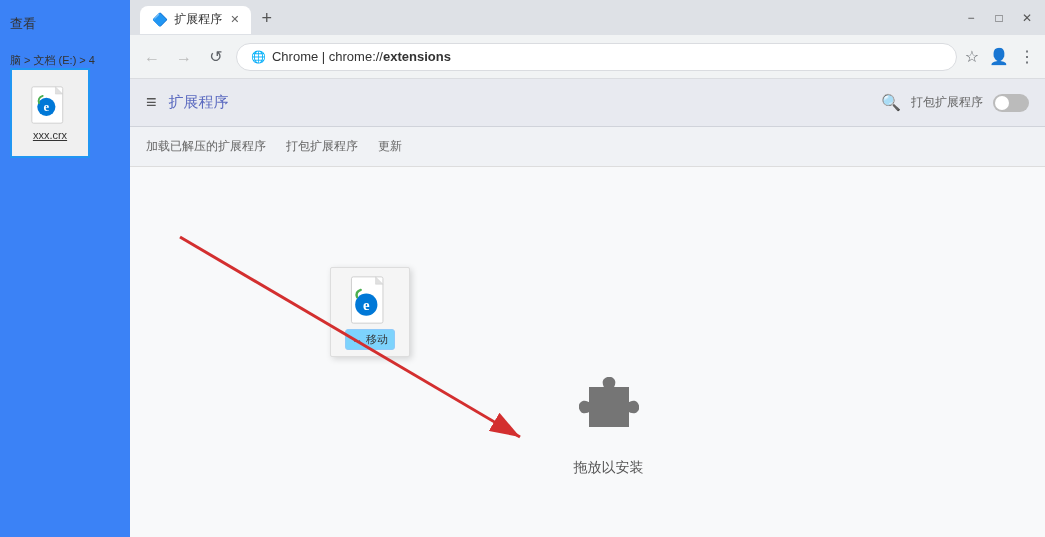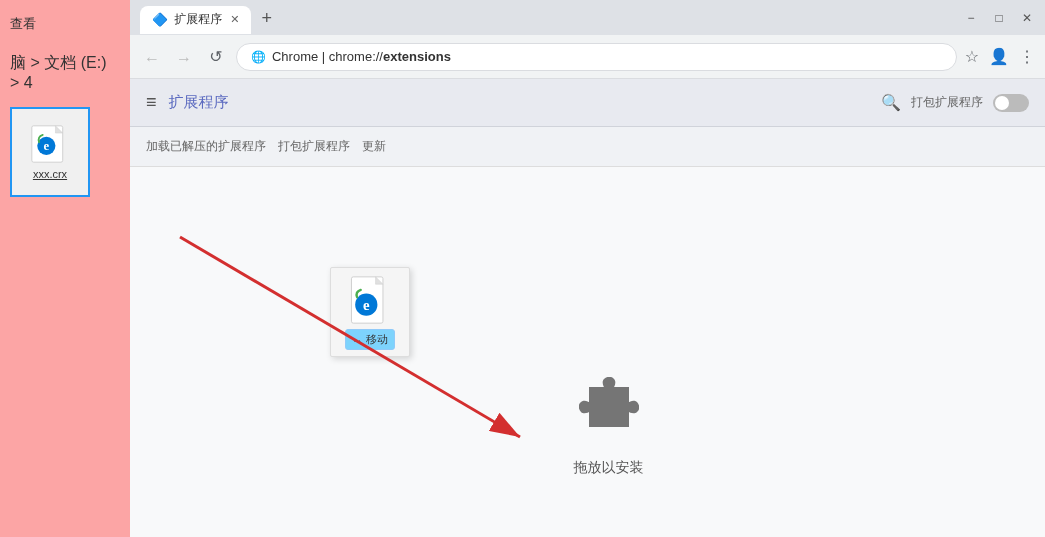--- a/index.html
+++ b/index.html
@@ -2,36 +2,35 @@
 <html><head>
   <meta charset="utf-8">
   <style>
     * { margin: 0; padding: 0; box-sizing: border-box; }
     body { width: 1045px; height: 537px; overflow: hidden; font-family: 'Microsoft YaHei', SimSun, sans-serif; background: #e8e8e8; display: flex; }
 
     
     .left-panel {
       width: 130px;
       height: 537px;
-      background: #fca5a5;
+      background: #3b82f6;
       flex-shrink: 0;
       display: flex;
       flex-direction: column;
       padding: 10px;
     }
     .left-panel-title {
       color: #333;
       font-size: 13px;
       margin-bottom: 15px;
       padding: 5px 0;
     }
     .breadcrumb {
       color: #333;
-      font-size: 16px;
-      margin-bottom: 15px;
+      font-size: 11px;
     }
     .file-icon-container {
       width: 80px;
       height: 90px;
       border: 2px solid #2196f3;
       background: #f0f0f0;
       display: flex;
       flex-direction: column;
       align-items: center;
       justify-content: center;
@@ -215,21 +214,21 @@
       left: 2px;
     }
 
     
     .sub-nav {
       height: 40px;
       background: #f0f2f5;
       display: flex;
       align-items: center;
       padding: 0 16px;
-      gap: 12px;
+      gap: 20px;
       border-bottom: 1px solid #ddd;
     }
     .sub-nav-item {
       font-size: 12px;
       color: #666;
       cursor: pointer;
       padding: 4px 0;
     }
 
     

